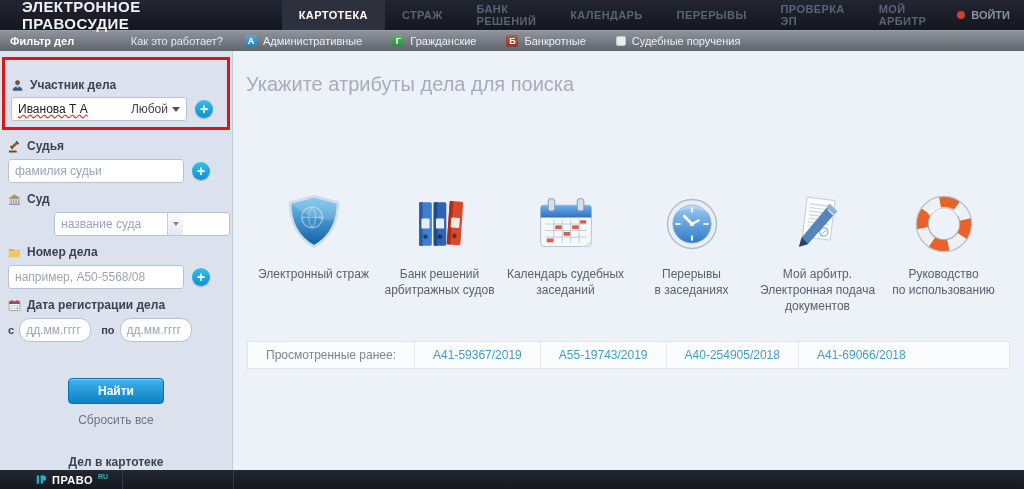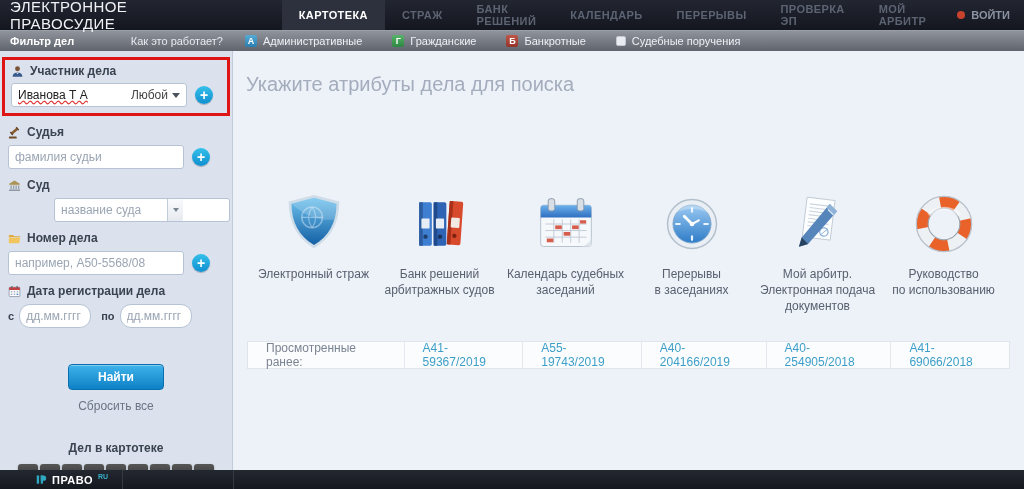--- a/index.html
+++ b/index.html
@@ -1,21 +1,21 @@
 <!DOCTYPE html>
 <html><head>
 <meta charset="utf-8">
 <style>
   * { margin:0; padding:0; box-sizing:border-box; }
   html,body { width:1024px; height:489px; overflow:hidden; }
   body { font-family:"Liberation Sans", sans-serif; background:#edf1f8; }
 
   
   .topbar { height:30px; background:linear-gradient(#222631,#14171f); display:flex; align-items:stretch; }
-  .logo { color:#f0f1f4; font-size:15px; font-weight:normal; letter-spacing:.4px; padding:0 10px; display:flex; align-items:center; cursor:pointer; }
+  .logo { color:#f0f1f4; font-size:15px; font-weight:bold; letter-spacing:.4px; padding:0 22px; display:flex; align-items:center; cursor:pointer; }
   .topnav { display:flex; margin-left:78px; }
   .topnav-item { display:flex; align-items:center; padding:0 17px; font-size:11px; font-weight:bold; color:#5c6373; letter-spacing:.4px; cursor:pointer; }
   .topnav-item.active { background:#2c313d; color:#ffffff; }
   .login { margin-left:auto; display:flex; align-items:center; gap:6px; padding:0 14px; color:#8b93a3; font-size:11px; font-weight:bold; cursor:pointer; }
   .login-dot { width:8px; height:8px; border-radius:50%; background:#c9422e; }
 
   
   .subbar { height:21px; background:linear-gradient(#8e939c,#5f646d); border-top:1px solid #9aa0a8; display:flex; align-items:center; font-size:11px; }
   .subbar-left { width:233px; display:flex; justify-content:space-between; align-items:center; padding:0 10px; }
   .filter-title { color:#ffffff; font-weight:bold; }
@@ -29,21 +29,21 @@
   .tab-orders { background:#e9ecf0; border:1px solid #c4c9d1; width:10px; height:10px; }
 
   
   .content { display:flex; height:419px; }
   .sidebar { width:233px; min-width:233px; background:#dbe2ed; border-right:1px solid #c2cbd8; }
   .main { flex:1; background:#edf1f8; }
 
   
   .pblock { margin:6px 2px 0 2px; border:3px solid #df1414; padding:3px 3px 6px 4px; }
   .f-label { display:flex; align-items:center; gap:6px; font-size:12px; font-weight:bold; color:#3a4350; margin:9px 0 6px 8px; }
-  .pblock .f-label { margin:1px 0 5px 2px; }
+  .pblock .f-label { margin:15px 0 5px 2px; }
   .f-row { display:flex; align-items:center; margin-left:8px; }
   .pblock .f-row { margin-left:2px; }
   .tbox { height:24px; border:1px solid #b7c3d4; border-radius:3px; background:#fff; font-size:12px; color:#333; padding:0 6px; font-family:inherit; outline:none; }
   .tbox::placeholder { color:#9aa5b3; }
   .w-input { width:176px; }
   .combo { width:176px; display:flex; align-items:center; justify-content:space-between; cursor:text; }
   .combo-value { text-decoration:underline wavy #e03030; color:#222; }
   .combo-role { color:#444; display:flex; align-items:center; gap:4px; cursor:pointer; }
   .caret { width:0; height:0; border-left:4px solid transparent; border-right:4px solid transparent; border-top:5px solid #4a5460; }
   .plus-btn { width:18px; height:18px; border-radius:50%; background:linear-gradient(#35c0ea,#0f8fd0); color:#fff; font-size:14px; font-weight:bold; display:flex; align-items:center; justify-content:center; margin-left:8px; line-height:1; cursor:pointer; box-shadow:0 1px 1px rgba(0,0,0,.25); }
@@ -378,21 +378,20 @@
         <div class="feature-label">Руководство
 по использованию</div>
       </div>
 
     </div>
 
     <div class="recent">
       <div class="recent-label">Просмотренные ранее:</div>
       <div class="recent-link">А41-59367/2019</div>
       <div class="recent-link">А55-19743/2019</div>
-      <div class="recent-link">А40-204166/2019</div>
       <div class="recent-link">А40-254905/2018</div>
       <div class="recent-link">А41-69066/2018</div>
     </div>
   </div>
 </div>
 
 <div class="footer">
   <div class="footer-logo">
     <svg width="11" height="11" viewBox="0 0 12 12">
         <rect x="0.8" y="1.6" width="2.6" height="9" fill="#2fa8c4"></rect>

